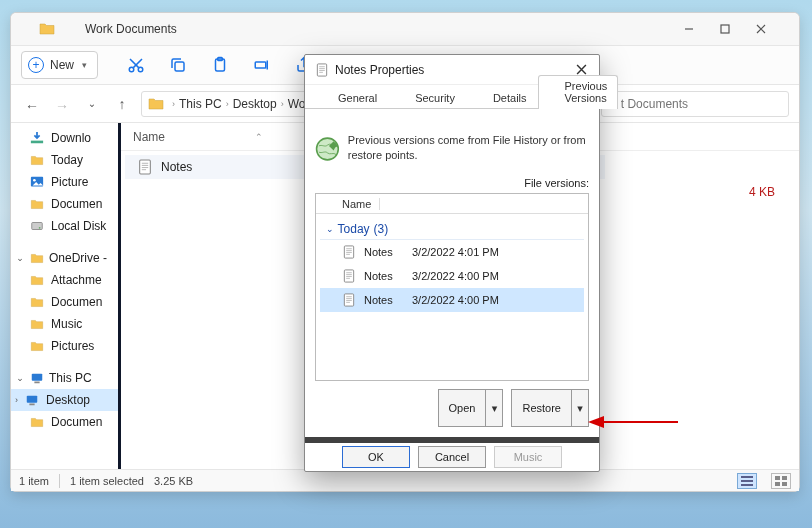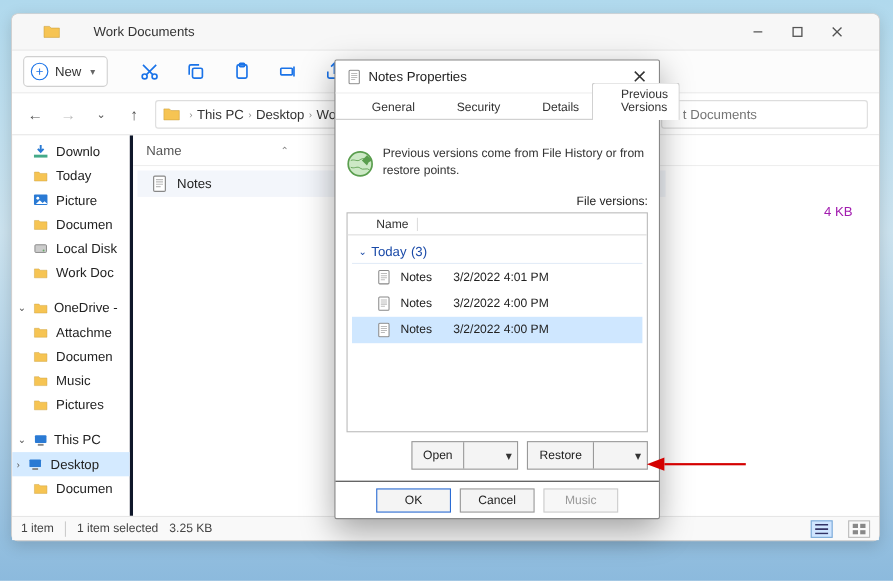--- a/index.html
+++ b/index.html
@@ -103,24 +103,24 @@
 .vb-head{height:20px;border-bottom:1px solid #ddd;display:flex;align-items:center;font-size:11px;color:#333;}
 .vb-head .n{width:64px;padding-left:26px;border-right:1px solid #ddd;}
 .vb-head .d{padding-left:8px;flex:1;}
 .vb-group{height:22px;display:flex;align-items:center;color:#1a4aa8;font-size:12px;padding-left:6px;gap:4px;border-bottom:1px solid #e3ecf7;margin:4px 4px 0 4px;}
 .vb-group .cnt{color:#1a4aa8;}
 .vb-row{height:24px;display:flex;align-items:center;padding-left:22px;gap:8px;font-size:11px;margin:0 4px;}
 .vb-row .nm{width:40px;}
 .vb-row.sel{background:#cfe7ff;}
 .vb-row .doc-ico{width:14px;height:14px;}
 .dlg-actions{display:flex;justify-content:flex-end;gap:8px;margin:8px 0 4px 0;}
-.split-btn{height:26px;border:1px solid #999;background:#f4f4f4;display:flex;align-items:center;font-size:11px;gap:32px;}
+.split-btn{height:38px;border:1px solid #999;background:#f4f4f4;display:flex;align-items:center;font-size:11px;}
 .split-btn .lbl{padding:0 10px;border-right:1px solid #999;height:100%;display:flex;align-items:center;}
 .split-btn .dd{width:16px;display:flex;align-items:center;justify-content:center;color:#333;}
-.dlg-bottom{height:34px;border-top:1px solid #404040;display:flex;align-items:center;justify-content:center;gap:8px;}
+.dlg-bottom{height:34px;border-top:6px solid #404040;display:flex;align-items:center;justify-content:center;gap:8px;}
 .btn{height:22px;min-width:68px;border:1px solid #999;background:#f4f4f4;font-size:11px;display:flex;align-items:center;justify-content:center;}
 .btn.primary{border-color:#2b6cd4;}
 .btn.disabled{color:#999;border-color:#ccc;background:#f7f7f7;}
 
 
 .arrow-annot{position:absolute;left:588px;top:416px;width:90px;height:12px;}
 .arrow-annot .line{position:absolute;left:16px;top:5px;width:74px;height:2px;background:#d40000;}
 .arrow-annot .head{position:absolute;left:0;top:0;width:0;height:0;border-top:6px solid transparent;border-bottom:6px solid transparent;border-right:16px solid #d40000;}
 
 
@@ -283,26 +283,20 @@
             <use href="#folder"></use>
           </svg>
           <span>Documen</span>
         </div>
       <div class="side-item">
           <svg class="disk-ico" viewBox="0 0 16 16">
             <use href="#disk"></use>
           </svg>
           <span>Local Disk</span>
         </div>
-      <div class="side-item">
-          <svg class="folder-ico" viewBox="0 0 16 16">
-            <use href="#folder"></use>
-          </svg>
-          <span>Work Doc</span>
-        </div>
       <div style="height:10px"></div>
       <div class="side-group">
           <span class="chev2">⌄</span>
           <svg class="folder-ico" viewBox="0 0 16 16">
             <use href="#folder"></use>
           </svg>
           <span>OneDrive -</span>
         </div>
       <div class="side-item">
           <svg class="folder-ico" viewBox="0 0 16 16">
@@ -357,21 +351,21 @@
             <span>Name</span>
             <span style="font-size:9px;color:#888">⌃</span>
           </div>
       </div>
       <div class="file-row">
         <svg class="doc-ico" viewBox="0 0 14 15">
             <use href="#doc"></use>
           </svg>
         <span>Notes</span>
       </div>
-      <div style="position:absolute;right:24px;top:172px;font-size:12px;color:#a21caf">4 KB</div>
+      <div style="position:absolute;right:24px;top:172px;font-size:12px;color:#b91c1c">4 KB</div>
     </div>
   </div>
 
   <div class="statusbar">
     <span>1 item</span>
     <span style="border-left:1px solid #ccc;height:14px"></span>
     <span>1 item selected</span>
     <span>3.25 KB</span>
     <span class="sp"></span>
     <div class="view-toggle active">

